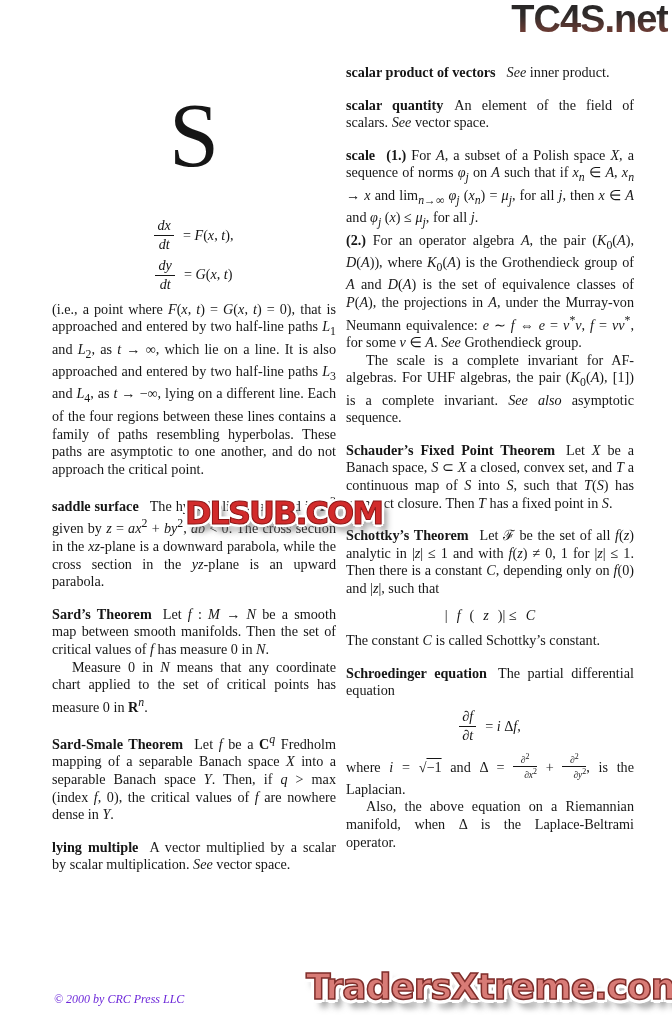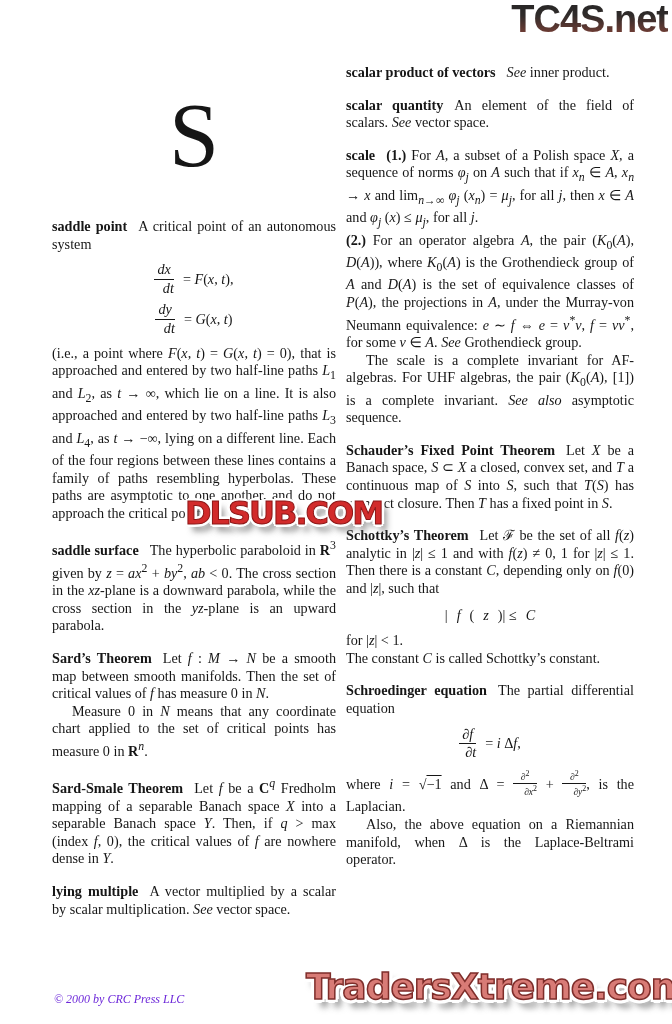--- a/index.html
+++ b/index.html
@@ -21,21 +21,21 @@
 
   .entry{margin-bottom:15px;}
   .para{margin:0;}
   .para.indent{text-indent:20px;}
   .term{font-weight:bold;margin-right:11px;}
 
   
   .eq{text-align:center;margin:9px 0 8px 0;}
   .eqline{display:flex;justify-content:center;align-items:center;gap:9px;margin:5px 0;}
   .rhs{white-space:nowrap;}
-  .frac{display:inline-block;text-align:right;line-height:1.12;vertical-align:middle;}
+  .frac{display:inline-block;text-align:center;line-height:1.12;vertical-align:middle;}
   .frac .num{display:block;border-bottom:1px solid #161616;padding:0 3px 1px 3px;}
   .frac .den{display:block;padding-top:1px;}
   .sfrac{display:inline-block;text-align:center;font-size:9.5px;line-height:1.15;vertical-align:-6px;}
   .sfrac .num{display:block;border-bottom:1px solid #161616;padding:0 2px;}
   .sfrac .den{display:block;margin-left:11px;}
   .ovl{text-decoration:overline;}
 
   
   .wm-top{
     position:absolute;top:-2px;right:4px;
@@ -73,21 +73,20 @@
 </head>
 <body>
 
 <div class="page">
 
   <div class="wm-top">TC4S.net</div>
 
   <div class="col col-left">
     <div class="section-letter">S</div>
   <div class="entry">
-        <p class="para"><span class="term">saddle point</span><span>A critical point of an autonomous system</span></p>
         <div class="eq">
           <span class="eqline">
             <span class="frac">
               <span class="num"><i>dx</i></span>
               <span class="den"><i>dt</i></span>
             </span>
             <span class="rhs">= <i>F</i>(<i>x</i>, <i>t</i>),</span>
           </span>
           <span class="eqline">
             <span class="frac">
@@ -127,21 +126,20 @@
         <p class="para indent">The scale is a complete invariant for AF-algebras. For UHF algebras, the pair (<i>K</i><sub>0</sub>(<i>A</i>), [1]) is a complete invariant. <i>See also</i> asymptotic sequence.</p>
       </div>
       <div class="entry">
         <p class="para"><span class="term">Schauder’s Fixed Point Theorem</span><span>Let <i>X</i> be a Banach space, <i>S</i> ⊂ <i>X</i> a closed, convex set, and <i>T</i> a continuous map of <i>S</i> into <i>S</i>, such that <i>T</i>(<i>S</i>) has compact closure. Then <i>T</i> has a fixed point in <i>S</i>.</span></p>
       </div>
       <div class="entry">
         <p class="para"><span class="term">Schottky’s Theorem</span><span>Let ℱ be the set of all <i>f</i>(<i>z</i>) analytic in |<i>z</i>| ≤ 1 and with <i>f</i>(<i>z</i>) ≠ 0, 1 for |<i>z</i>| ≤ 1. Then there is a constant <i>C</i>, depending only on <i>f</i>(0) and |<i>z</i>|, such that</span></p>
         <div class="eq">
           <span class="eqline">|<i>f</i>(<i>z</i>)| ≤ <i>C</i></span>
         </div>
-        <p class="para">for |<i>z</i>| &lt; 1.</p>
         <p class="para">The constant <i>C</i> is called Schottky’s constant.</p>
       </div>
       <div class="entry">
         <p class="para"><span class="term">Schroedinger equation</span><span>The partial differential equation</span></p>
         <div class="eq">
           <span class="eqline">
             <span class="frac">
               <span class="num">∂<i>f</i></span>
               <span class="den">∂<i>t</i></span>
             </span>

